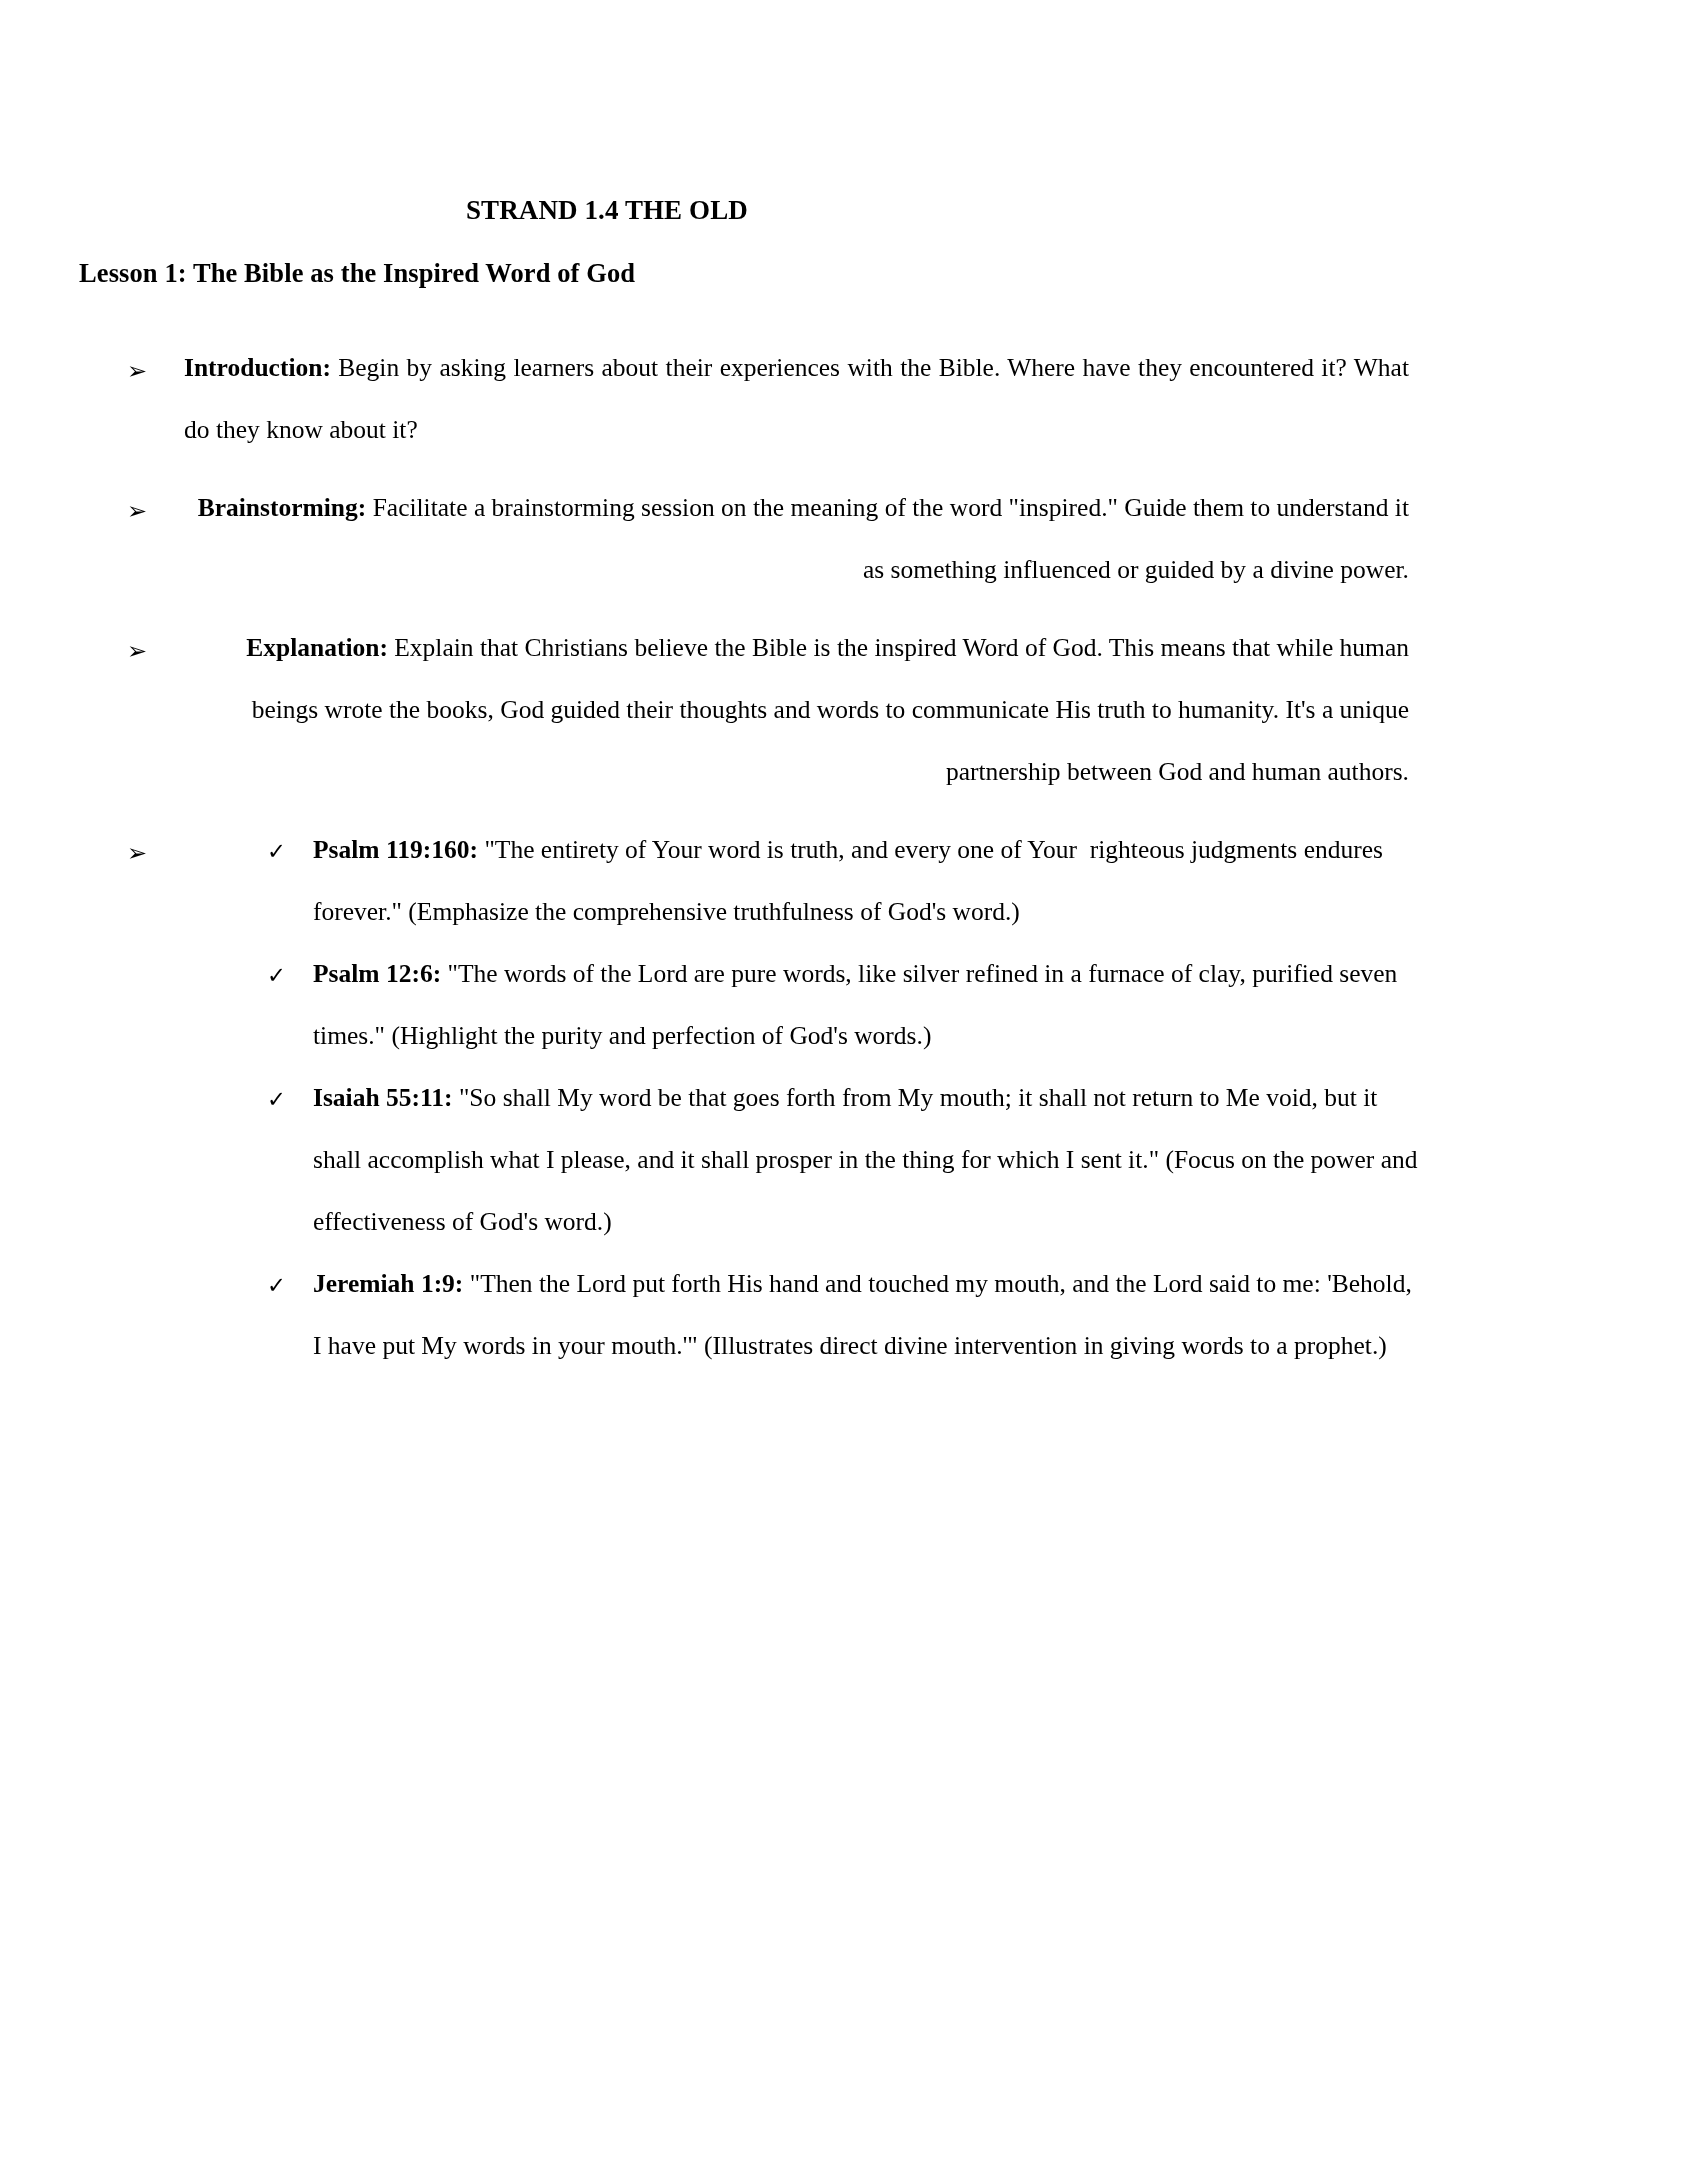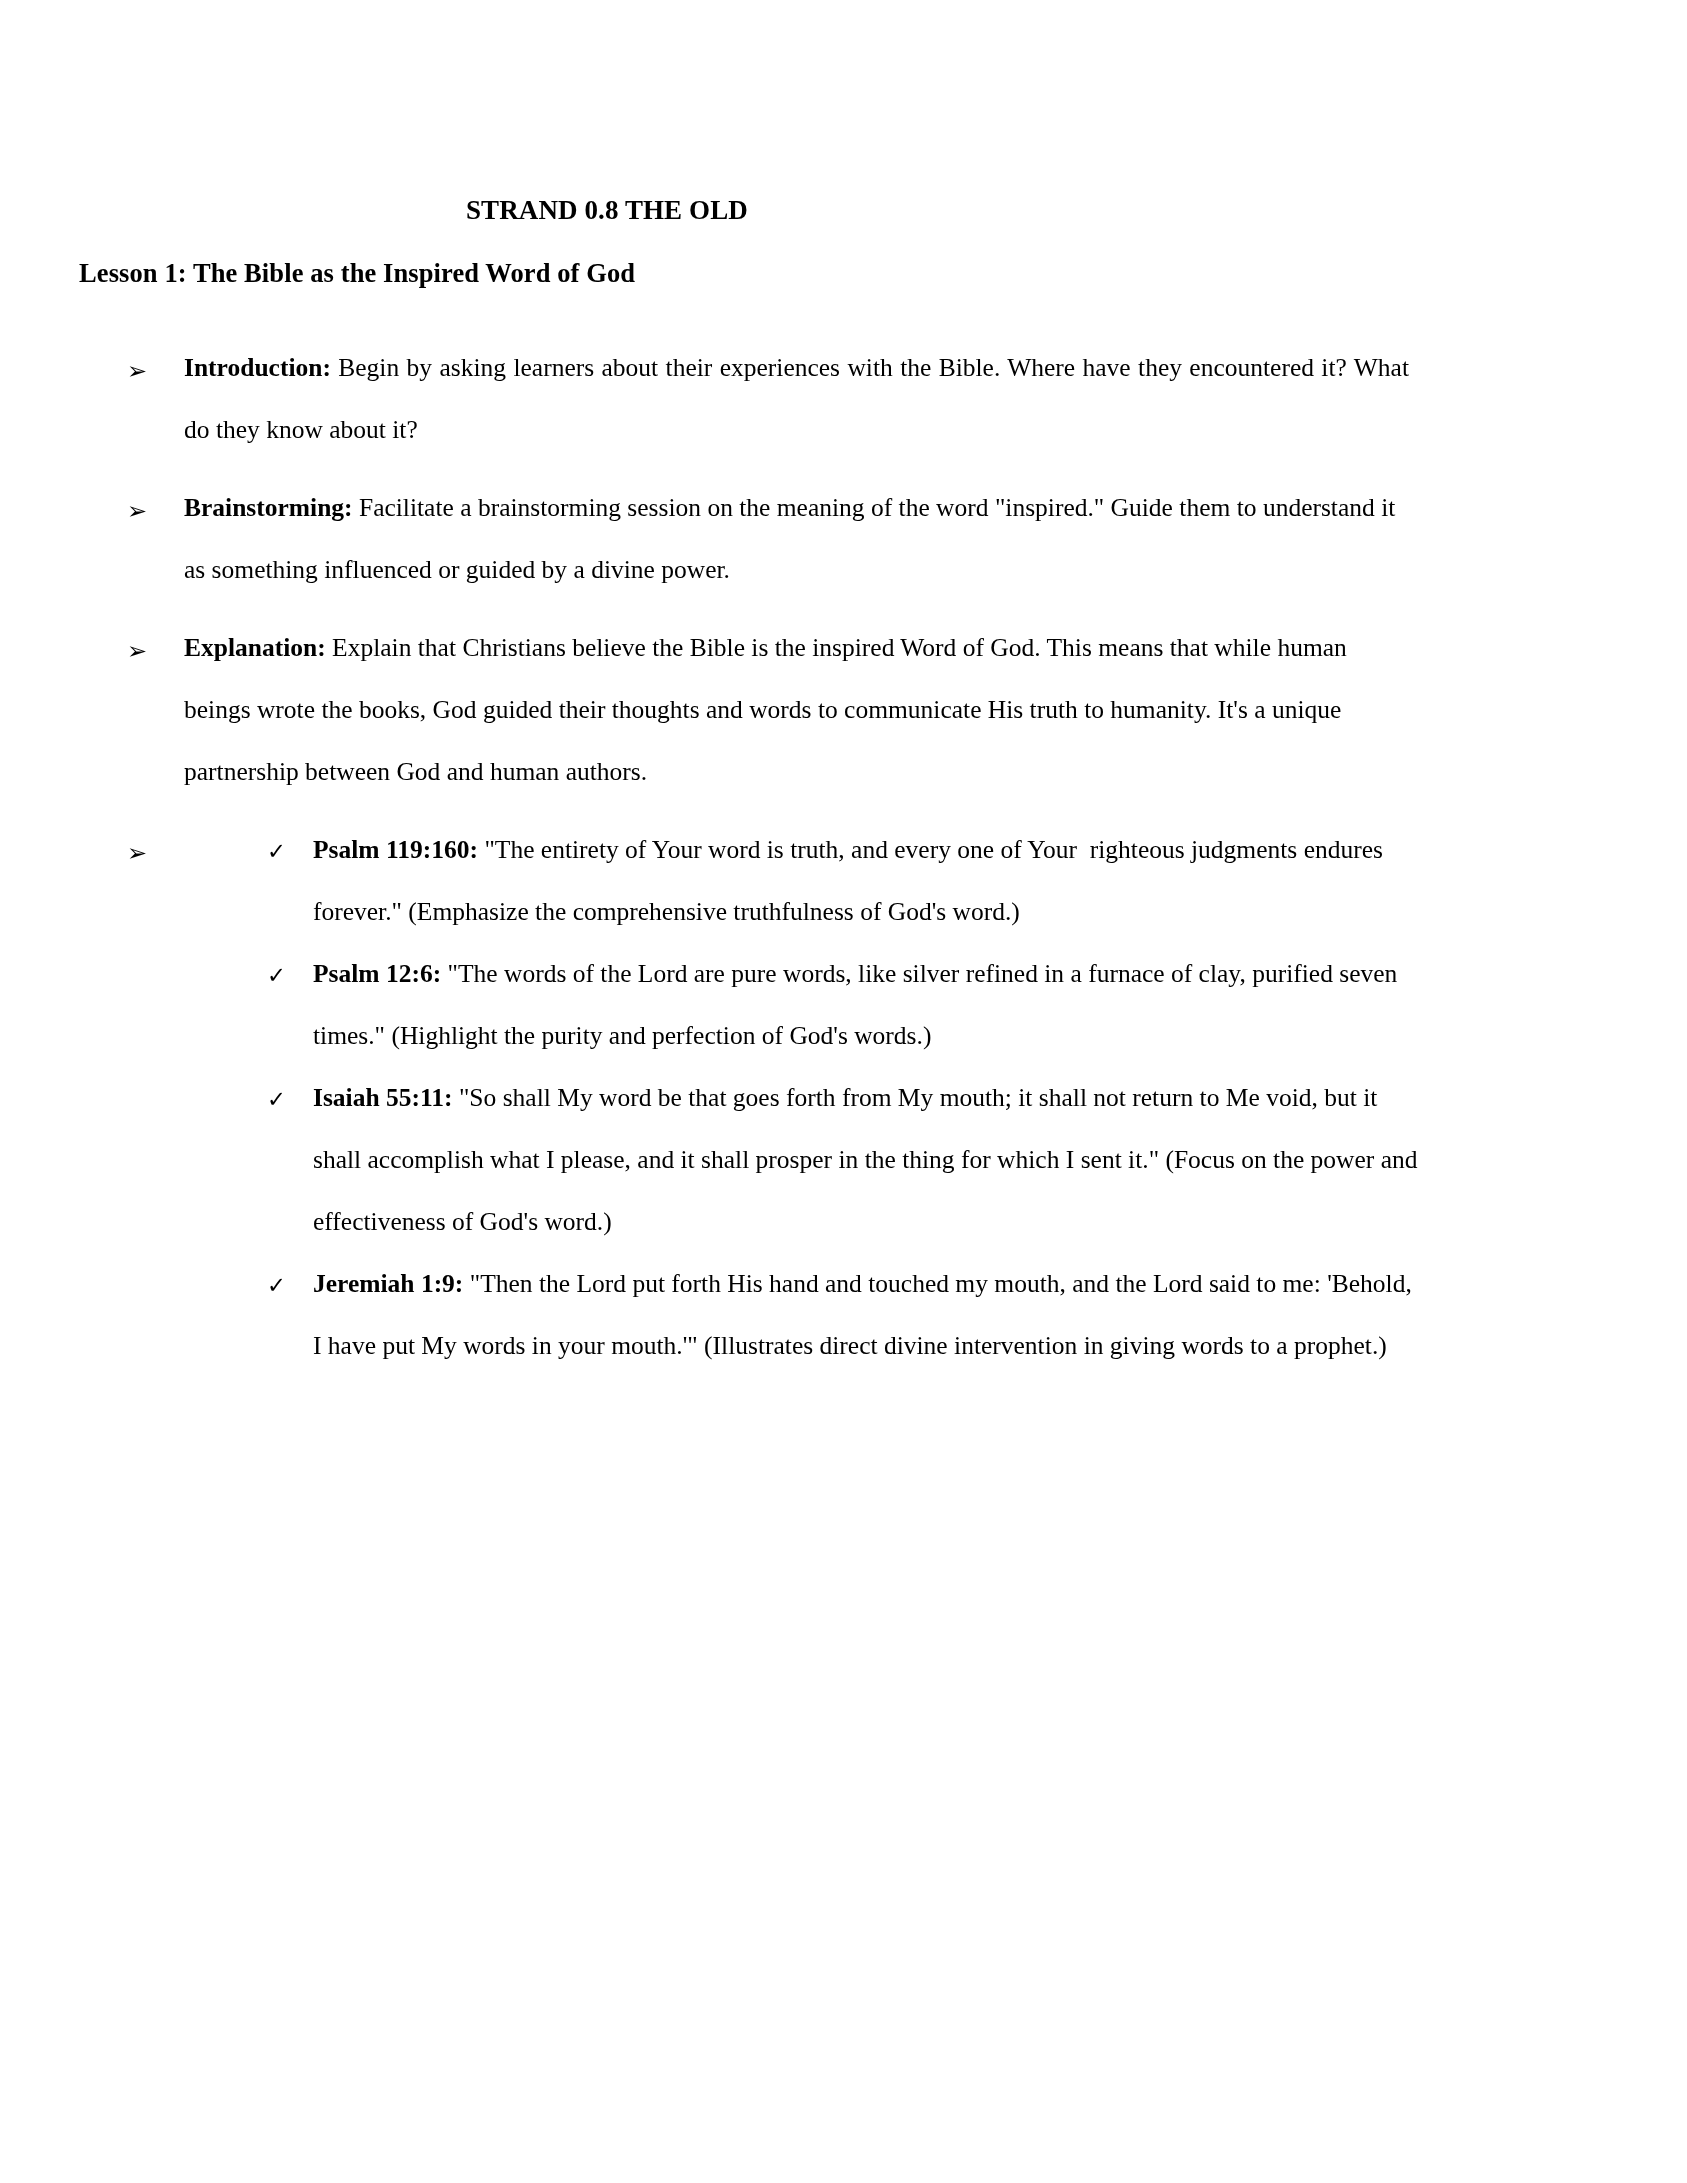--- a/index.html
+++ b/index.html
@@ -66,21 +66,21 @@
     font-family: "DejaVu Sans", sans-serif;
   }
   .para {
     font-size: 25.5px;
     line-height: 62px;
     text-align: justify;
     text-justify: inter-word;
     margin: 16px;
   }
   .para.nojust {
-    text-align: left;
+    text-align: right;
   }
   .lead {
     font-weight: bold;
   }
 
   
   .sub-list {
     margin: 0;
     padding: 0;
     list-style: none;
@@ -106,21 +106,21 @@
     margin: 0;
   }
   .nbsp-pad { white-space: pre-wrap; }
 </style>
 </head>
 <body>
 
 <div class="page">
   <div class="content">
 
-    <div class="heading heading-1">STRAND 0.8 THE OLD</div>
+    <div class="heading heading-1">STRAND 1.4 THE OLD</div>
     <div class="heading heading-3">Lesson 1: The Bible as the Inspired Word of God</div>
 
     <ul class="main-list">
 
       <li class="main-item">
         <span class="bullet-arrow">➢</span>
         <p class="para"><span class="lead">Introduction:</span><span> Begin by asking learners about their experiences with the Bible. Where have they encountered it? What do they know about it?</span></p>
       </li>
 
       <li class="main-item">

